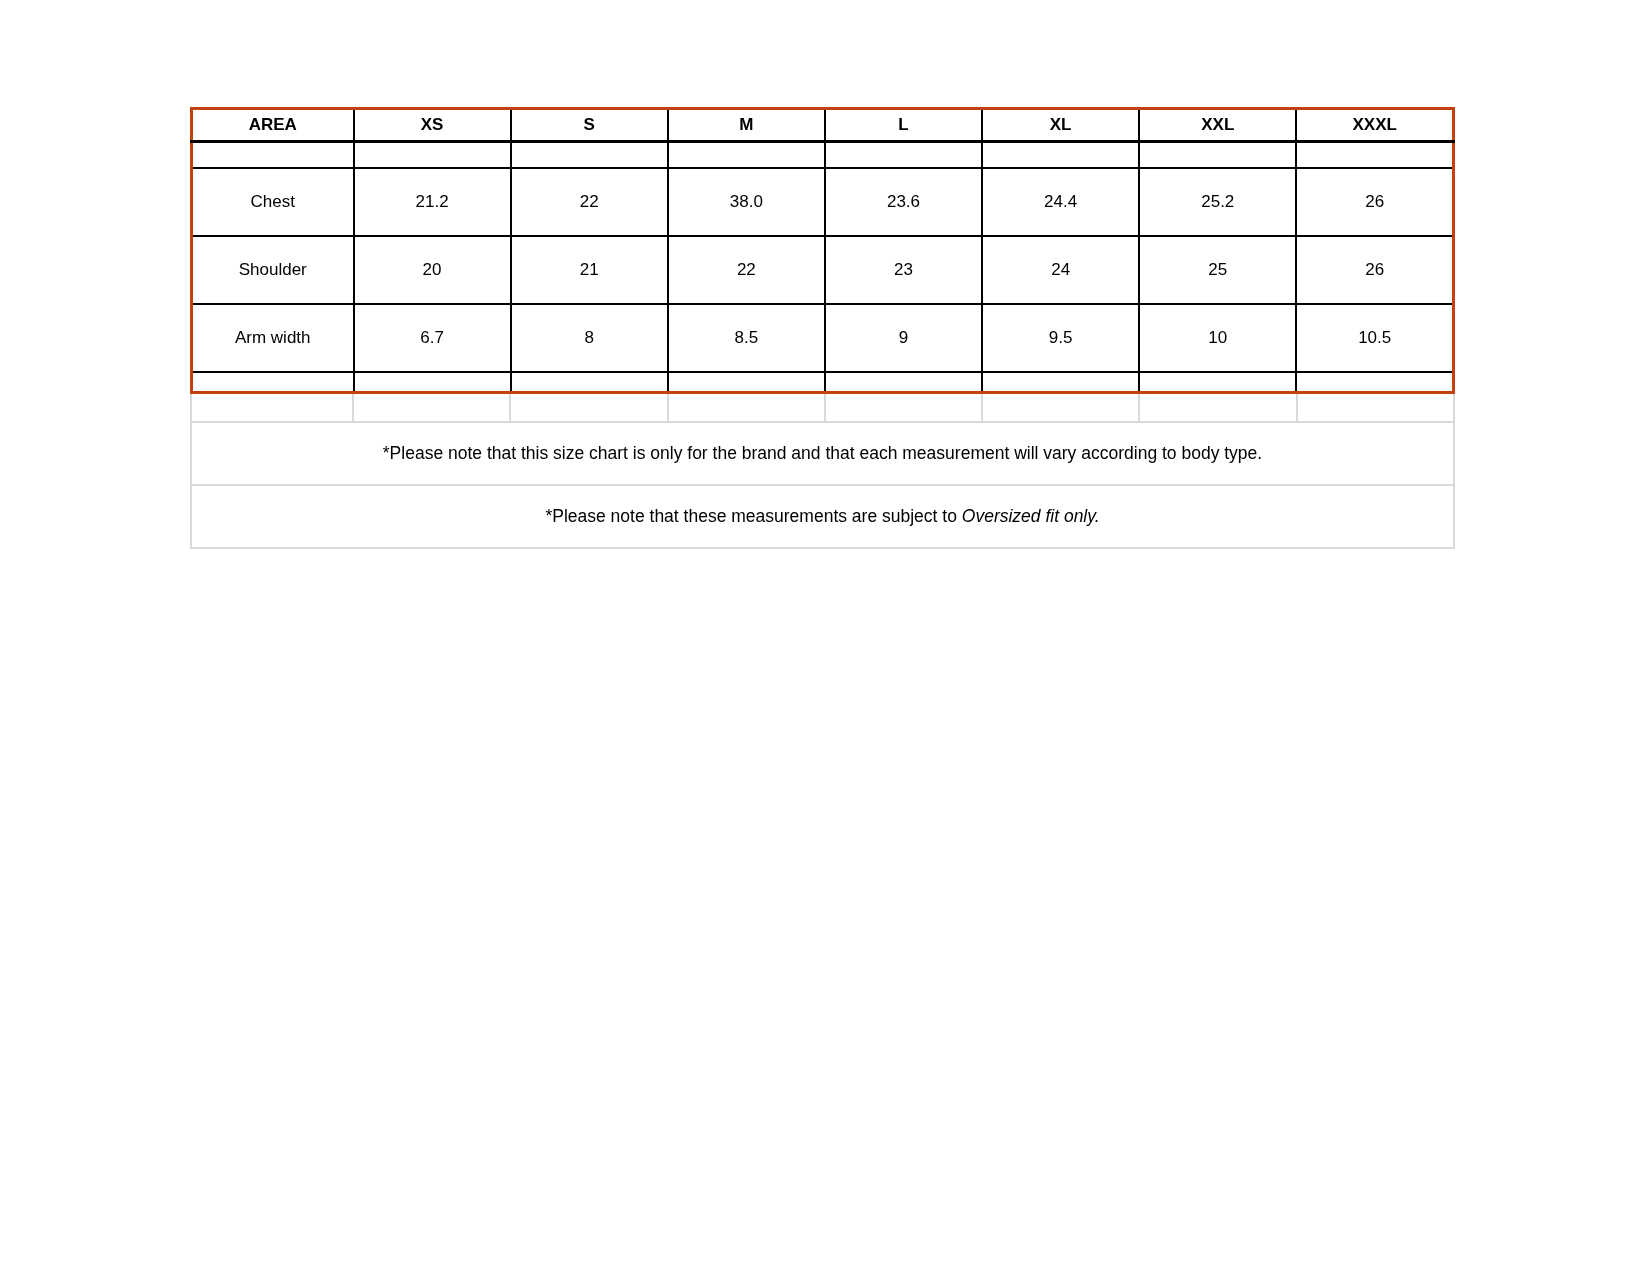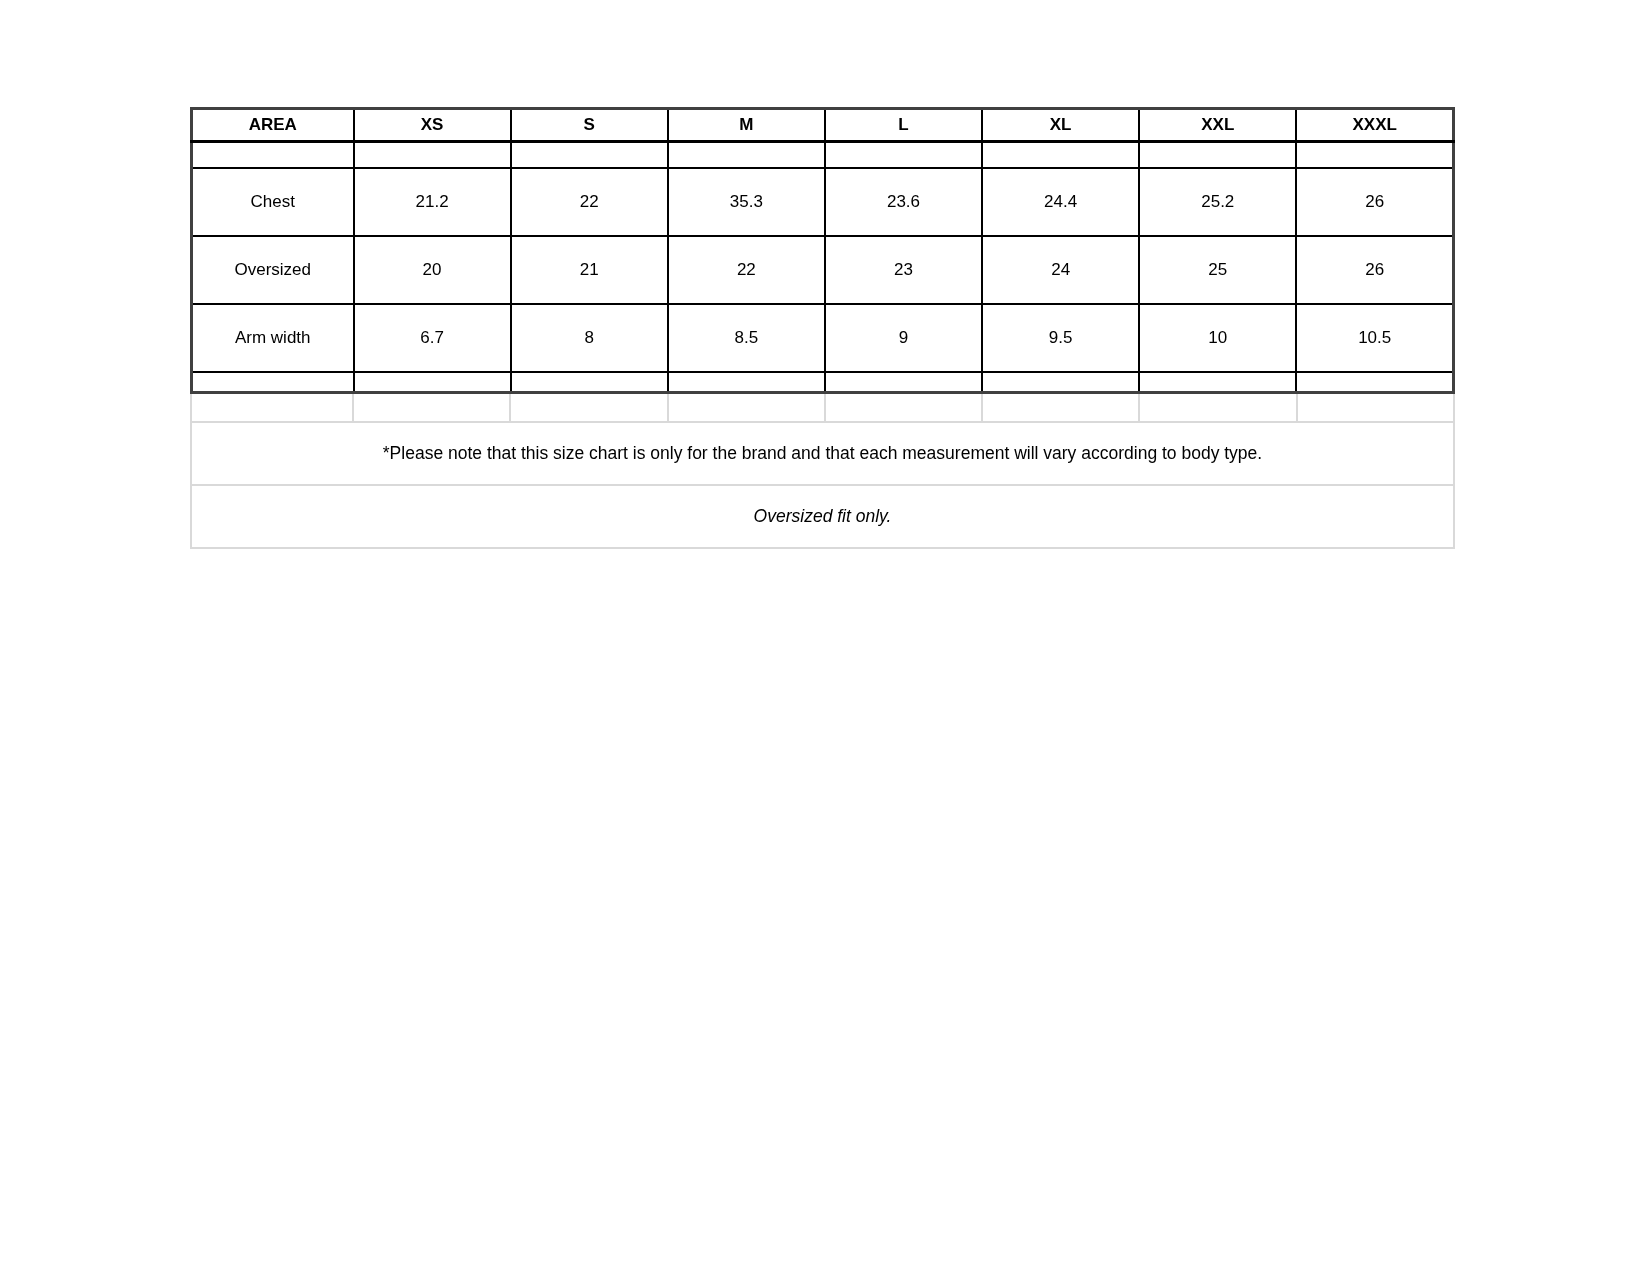--- a/index.html
+++ b/index.html
@@ -16,21 +16,21 @@
     position: absolute;
     left: 190px;
     top: 107px;
     width: 1265px;
   }
   
   table.size-table {
     border-collapse: collapse;
     table-layout: fixed;
     width: 100%;
-    border: 3px solid #404040;
+    border: 3px solid #c2410c;
   }
   table.size-table col.c0 { width: 162px; }
   table.size-table th,
   table.size-table td {
     border: 2px solid #000000;
     text-align: center;
     vertical-align: middle;
     font-size: 17px;
     padding: 0;
     overflow: hidden;
@@ -109,28 +109,28 @@
           <td></td>
           <td></td>
           <td></td>
           <td></td>
           <td></td>
       </tr>
       <tr class="data-row">
         <td>Chest</td>
         <td>21.2</td>
         <td>22</td>
-        <td>35.3</td>
+        <td>38.0</td>
         <td>23.6</td>
         <td>24.4</td>
         <td>25.2</td>
         <td>26</td>
       </tr>
       <tr class="data-row">
-        <td>Oversized</td>
+        <td>Shoulder</td>
         <td>20</td>
         <td>21</td>
         <td>22</td>
         <td>23</td>
         <td>24</td>
         <td>25</td>
         <td>26</td>
       </tr>
       <tr class="data-row">
         <td>Arm width</td>
@@ -177,16 +177,17 @@
           <td></td>
           <td></td>
     </tr>
   </tbody>
     </table>
 
   <div class="note-row">
     <span>*Please note that this size chart is only for the brand and that each measurement will vary according to body type.</span>
   </div>
   <div class="note-row">
+    <span>*Please note that these measurements are subject to </span>
       <span class="italic">Oversized fit only.</span>
   </div>
 
 </div>
 
 </body></html>

